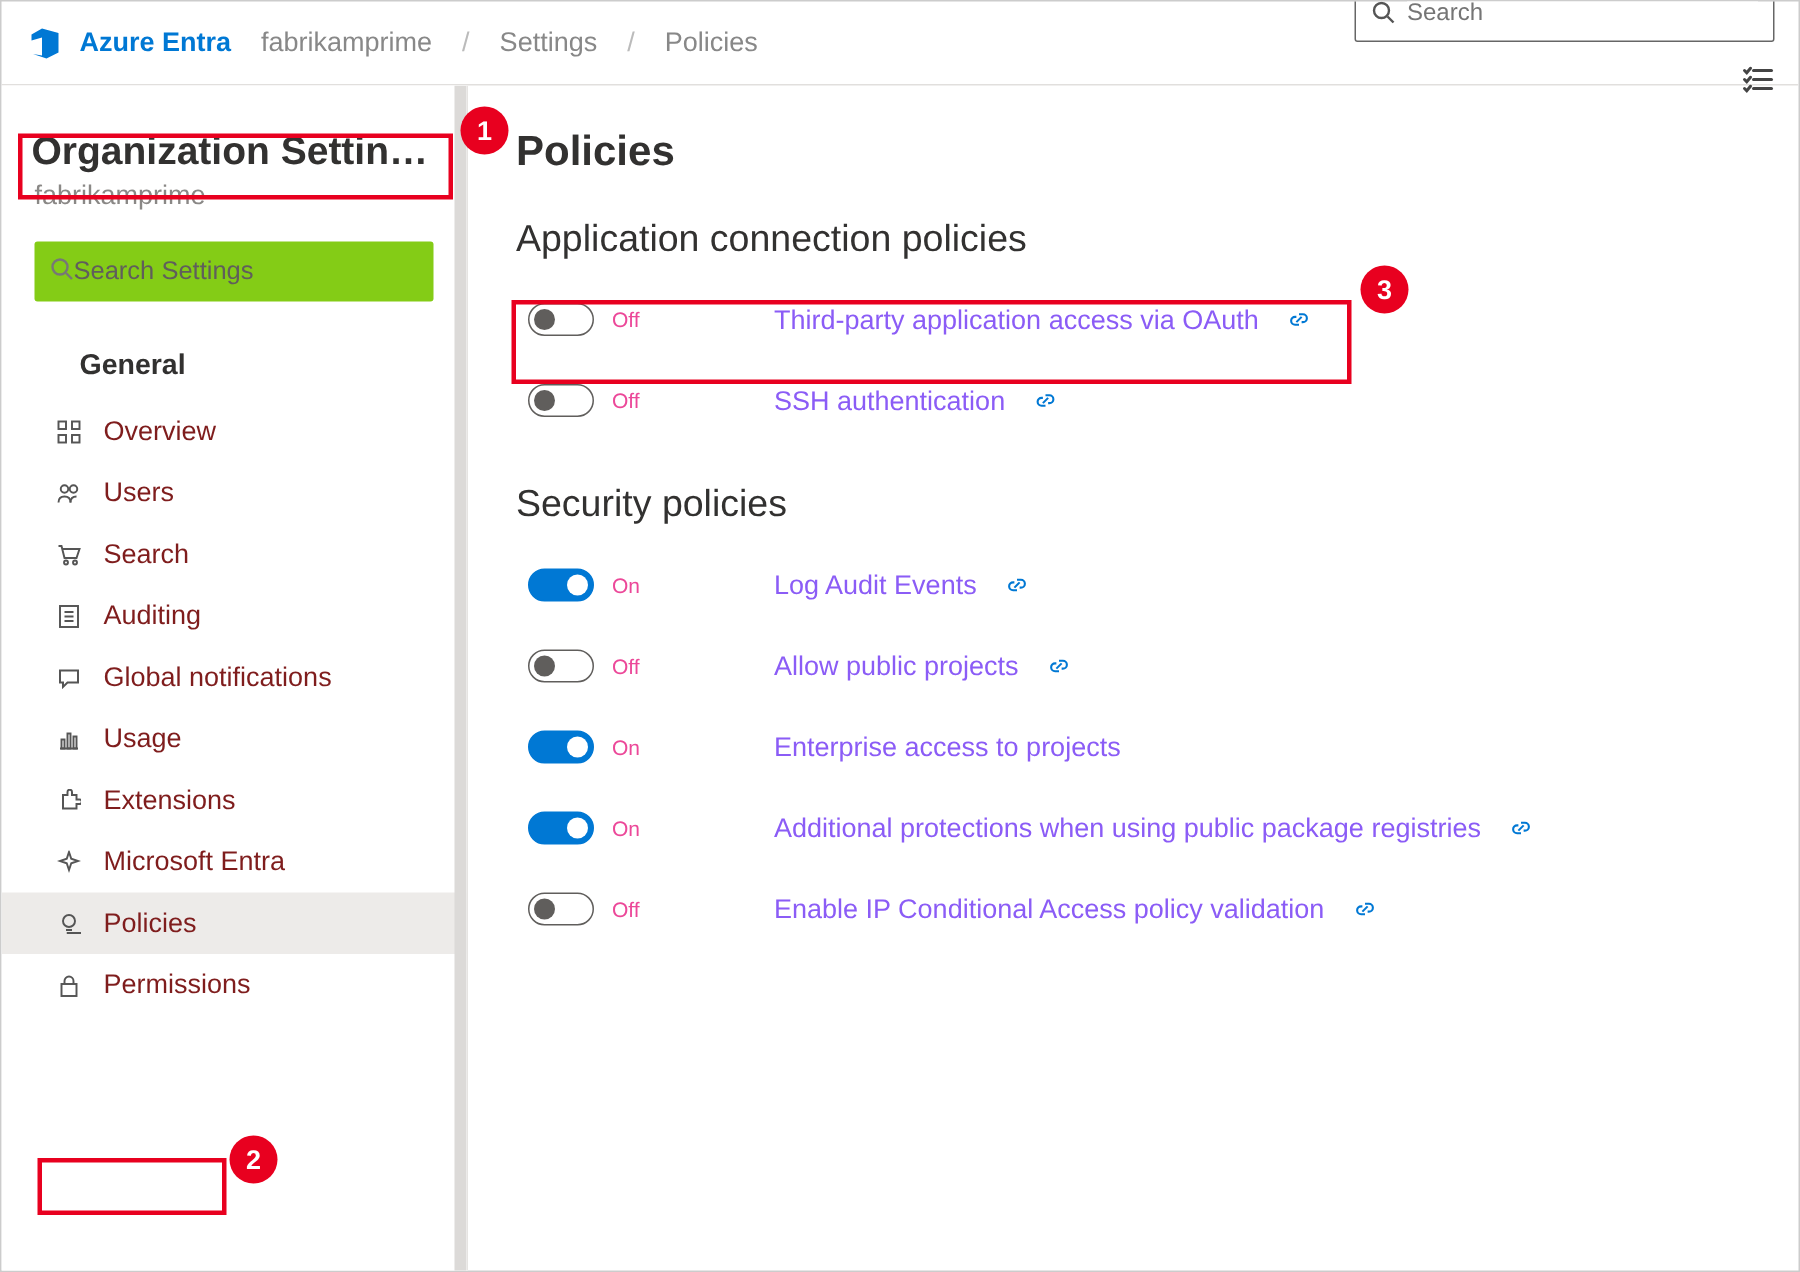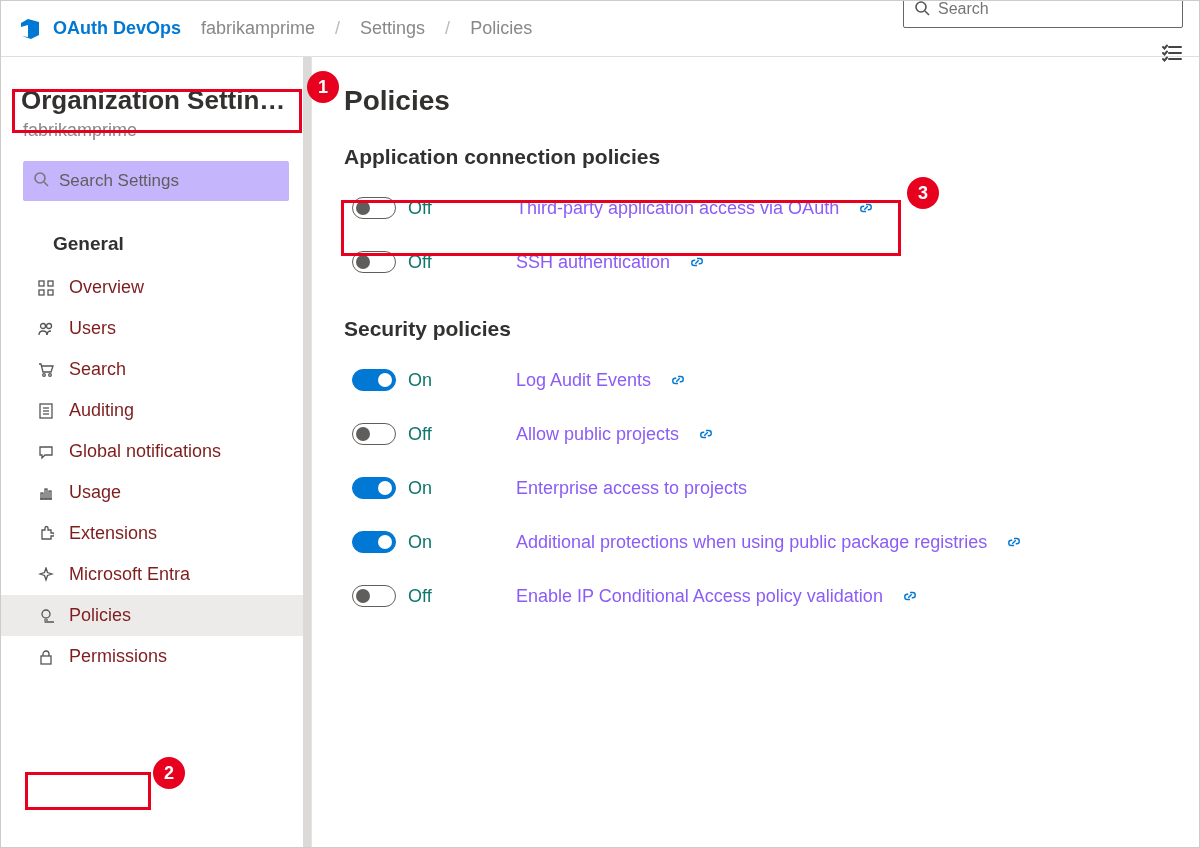--- a/index.html
+++ b/index.html
@@ -86,26 +86,25 @@
     overflow: hidden;
   }
   .sb-org {
     color: #8a8886;
     font-size: 18px;
     padding: 4px 22px 14px;
   }
   .sb-search {
     margin: 6px 22px 22px;
     height: 40px;
-    background: #c4b5fd;
+    background: #84cc16;
     border-radius: 2px;
     display: flex;
     align-items: center;
     padding: 0 10px;
-    gap: 10px;
     color: #605e5c;
     font-size: 17px;
   }
   .sb-group {
     font-weight: 600;
     font-size: 19px;
     padding: 10px 52px 12px;
   }
   .sb-item {
     display: flex;
@@ -125,22 +124,22 @@
     flex: 1;
     padding: 28px 40px 20px 32px;
     overflow-y: auto;
   }
   .page-title {
     font-size: 28px;
     font-weight: 600;
     margin-bottom: 28px;
   }
   .section-header {
-    font-size: 21px;
-    font-weight: 700;
+    font-size: 25px;
+    font-weight: 400;
     margin: 20px 0 12px;
   }
   .policy-row {
     display: flex;
     align-items: center;
     padding: 16px 8px;
     gap: 12px;
   }
   .toggle {
     width: 44px; height: 22px;
@@ -159,22 +158,22 @@
   .toggle.on {
     background: #0078d4;
     border-color: #0078d4;
   }
   .toggle.on .knob {
     left: auto; right: 3px;
     background: #fff;
   }
   .toggle-state {
     width: 60px;
-    font-size: 18px;
-    color: #0f766e;
+    font-size: 14px;
+    color: #ec4899;
   }
   .policy-label {
     font-size: 18px;
     color: #8b5cf6;
     margin-left: 36px;
   }
   .link-icon {
     margin-left: 8px;
     color: #0078d4;
     display: inline-flex;
@@ -197,21 +196,21 @@
 </style>
 </head>
 <body>
 
 <div class="topbar">
   <span class="logo">
     <svg width="24" height="24" viewBox="0 0 24 24">
         <path fill="#0078d4" d="M3 6l7-4 11 3v13l-8 4-9-3 6 1V8L3 10V6z"></path>
       </svg>
   </span>
-  <span class="brand">OAuth DevOps</span>
+  <span class="brand">Azure Entra</span>
   <span class="crumb">fabrikamprime</span>
   <span class="crumb sep">/</span>
   <span class="crumb">Settings</span>
   <span class="crumb sep">/</span>
   <span class="crumb">Policies</span>
   <div class="search-wrap">
     <div class="search-box">
       <span class="sicn">
         <svg width="16" height="16" viewBox="0 0 16 16">
             <circle cx="7" cy="7" r="5" fill="none" stroke="#555" stroke-width="1.6"></circle>

